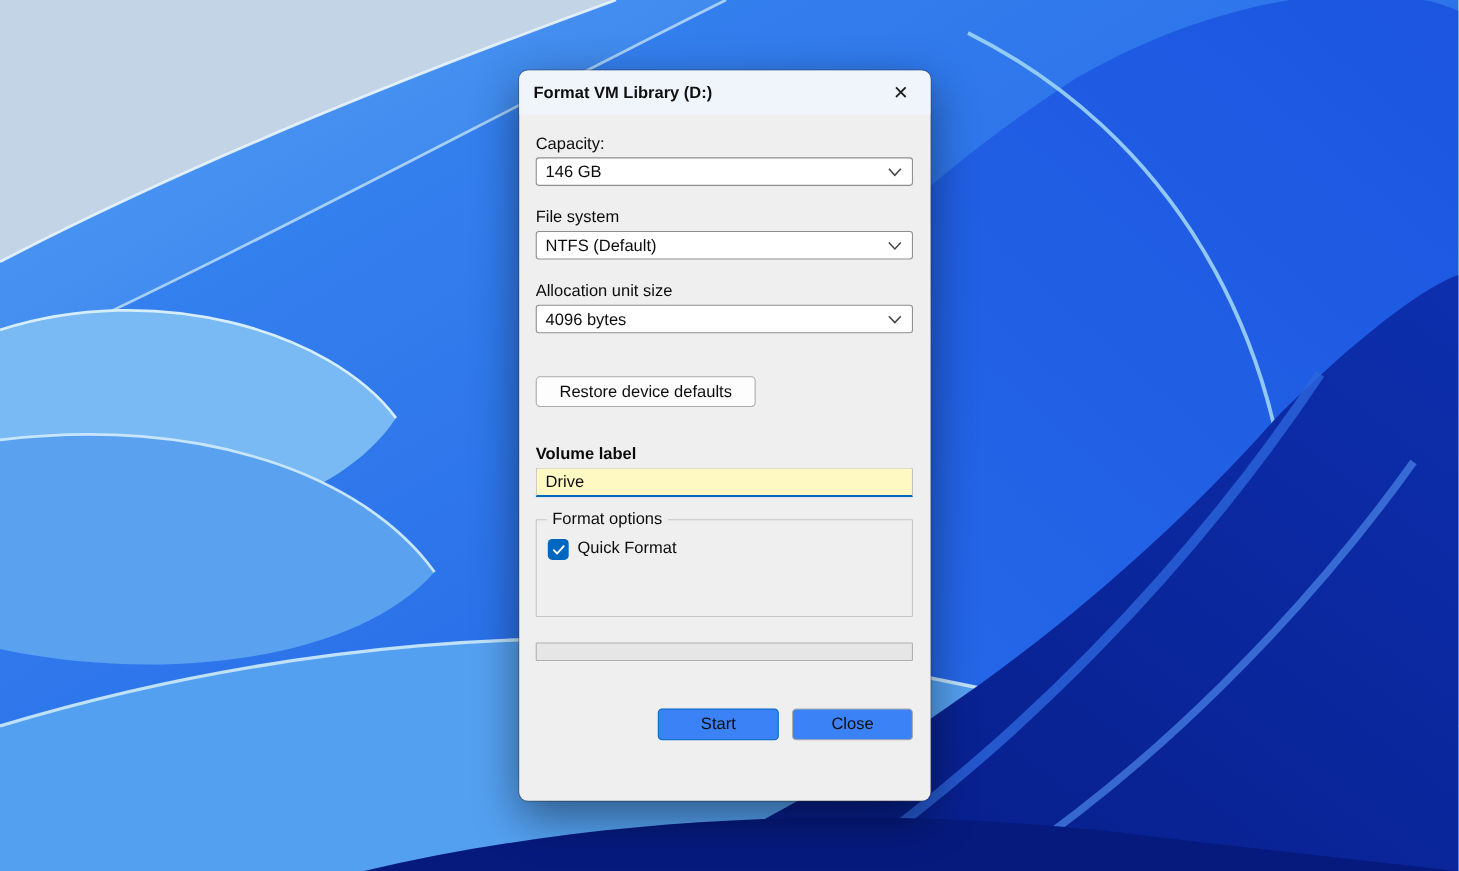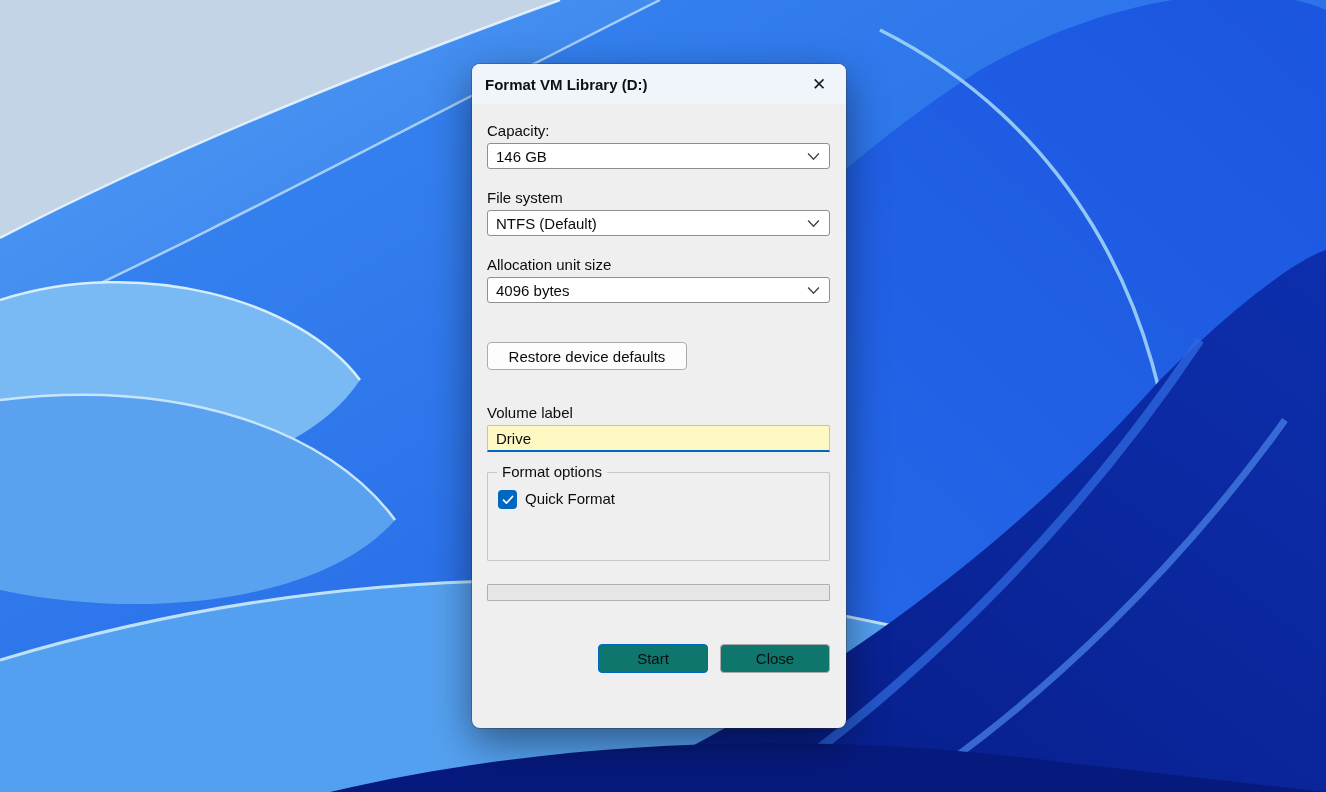--- a/index.html
+++ b/index.html
@@ -34,21 +34,21 @@
     border-radius:3px; display:flex; align-items:center; justify-content:space-between;
     padding:0 9px 0 8px; font-size:15px;gap:48px;
   }
   .combo .chev { width:13px; height:9px; display:block; }
 
   .restore-btn {
     margin-top:39px; width:200px; height:28px; background:#fdfdfd;
     border:1px solid #ababab; border-radius:4px; font-size:15px; color:#0c0c0c;
     display:flex; align-items:center; justify-content:center;
   }
-  .label-gap { margin-top:34px; }
+  .label-gap { margin-top:34px;font-weight:bold; }
   .text-input {
     margin-top:4px; width:100%; height:27px; background:#fef9c3;
     border:1px solid #c2c2c2; border-bottom:2px solid var(--accent,#0067c0);
     border-radius:2px 2px 0 0; padding:0 8px; font-size:15px; color:#0c0c0c;
     font-family:"Liberation Sans", sans-serif; outline:none; display:block;
   }
 
   .groupbox {
     margin-top:20px; height:89px; border:1px solid #c6c6c6; position:relative;
     border-radius:1px;
@@ -66,21 +66,21 @@
   .check-label { margin-left:8px; font-size:15px; }
 
   .progress {
     margin-top:23px; height:17px; background:#e6e6e6; border:1px solid #b0b0b0;
     border-radius:1px; overflow:hidden;
   }
   .progress .fill { height:100%; background:var(--accent,#0067c0); width:0%; }
 
   .btn-row { margin-top:43px; display:flex; justify-content:flex-end; gap:12px; }
   .btn {
-    width:110px; height:29px; background:#0f766e; border-radius:4px; font-size:15px;
+    width:110px; height:29px; background:#3b82f6; border-radius:4px; font-size:15px;
     color:#0c0c0c; display:flex; align-items:center; justify-content:center;
   }
   .btn.primary { border:1px solid var(--accent,#0067c0); }
   .btn.secondary { border:1px solid #ababab; }
 </style>
 </head>
 <body>
 
 <div class="stage">
 

